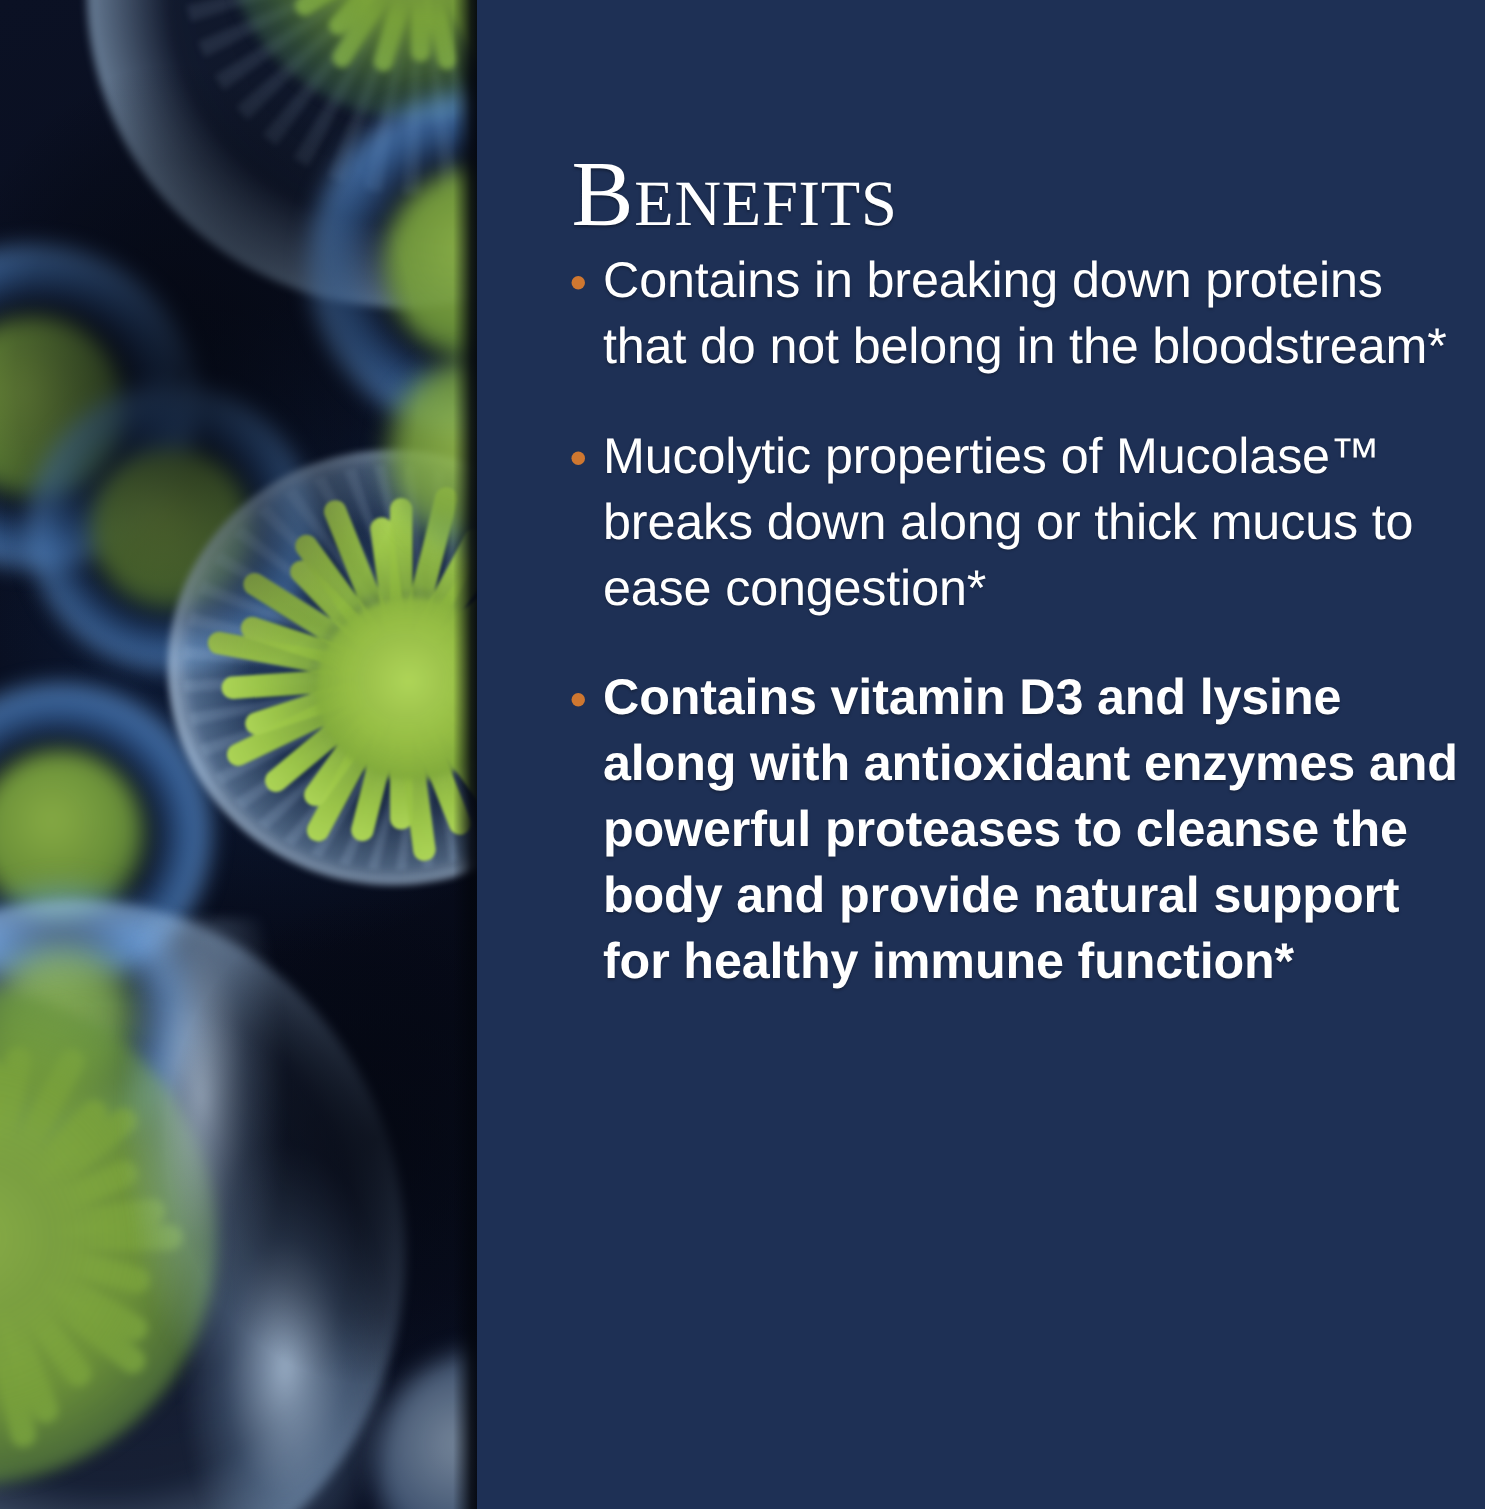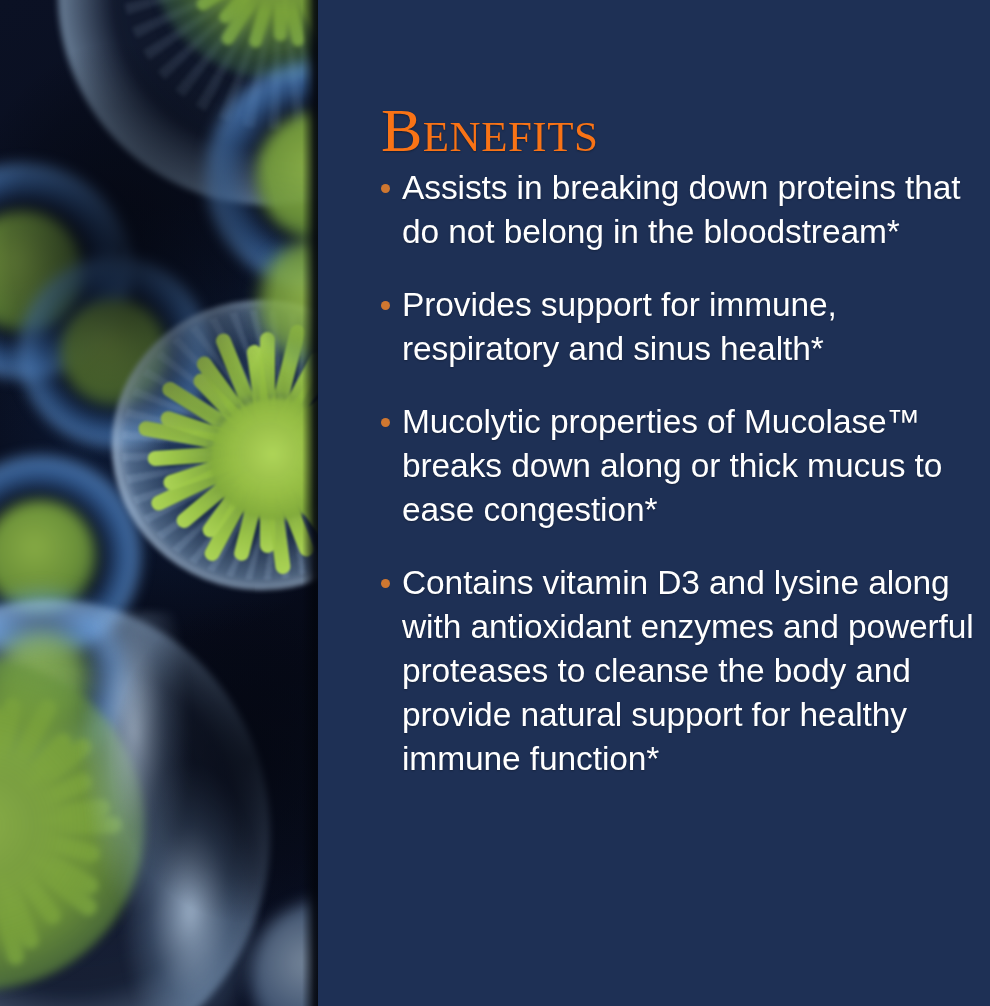--- a/index.html
+++ b/index.html
@@ -260,21 +260,21 @@
   }
 
   #page-title {
     position: absolute;
     left: 63px;
     top: 57px;
     font-family: "Liberation Serif", "DejaVu Serif", serif;
     font-size: 62px;
     line-height: 1;
     letter-spacing: 0.5px;
-    color: #f97316;
+    color: #ffffff;
     font-variant: small-caps;
     font-weight: normal;
     white-space: nowrap;
     text-shadow: 0 1px 2px rgba(0,0,0,0.35);
   }
 
   #benefits-list {
     position: absolute;
     left: 62px;
     top: 166px;
@@ -287,21 +287,21 @@
     position: relative;
     padding-left: 22px;
     margin-bottom: 29px;
     color: #ffffff;
     font-size: 33.5px;
     line-height: 44px;
     font-weight: 400;
     letter-spacing: -0.1px;
     text-shadow: 0 1px 2px rgba(0,0,0,0.28);
   }
-  .benefit-item:last-child { margin-bottom: 12px; }
+  .benefit-item:last-child { margin-bottom: 12px; font-weight: bold; }
   .benefit-bullet {
     position: absolute;
     left: 1px;
     top: 18px;
     width: 9px;
     height: 9px;
     border-radius: 50%;
     background: #cf7730;
   }
   .benefit-text { display: block; }
@@ -416,25 +416,21 @@
     </div>
   </div>
 
   <div id="text-panel">
 
     <h1 id="page-title">Benefits</h1>
 
     <ul id="benefits-list">
       <li class="benefit-item">
         <span class="benefit-bullet"></span>
-        <span class="benefit-text">Assists in breaking down proteins that do not belong in the bloodstream*</span>
-      </li>
-      <li class="benefit-item">
-        <span class="benefit-bullet"></span>
-        <span class="benefit-text">Provides support for immune, respiratory and sinus health*</span>
+        <span class="benefit-text">Contains in breaking down proteins that do not belong in the bloodstream*</span>
       </li>
       <li class="benefit-item">
         <span class="benefit-bullet"></span>
         <span class="benefit-text">Mucolytic properties of Mucolase™ breaks down along or thick mucus to ease congestion*</span>
       </li>
       <li class="benefit-item">
         <span class="benefit-bullet"></span>
         <span class="benefit-text">Contains vitamin D3 and lysine along with antioxidant enzymes and powerful proteases to cleanse the body and provide natural support for healthy immune function*</span>
       </li>
     </ul>

